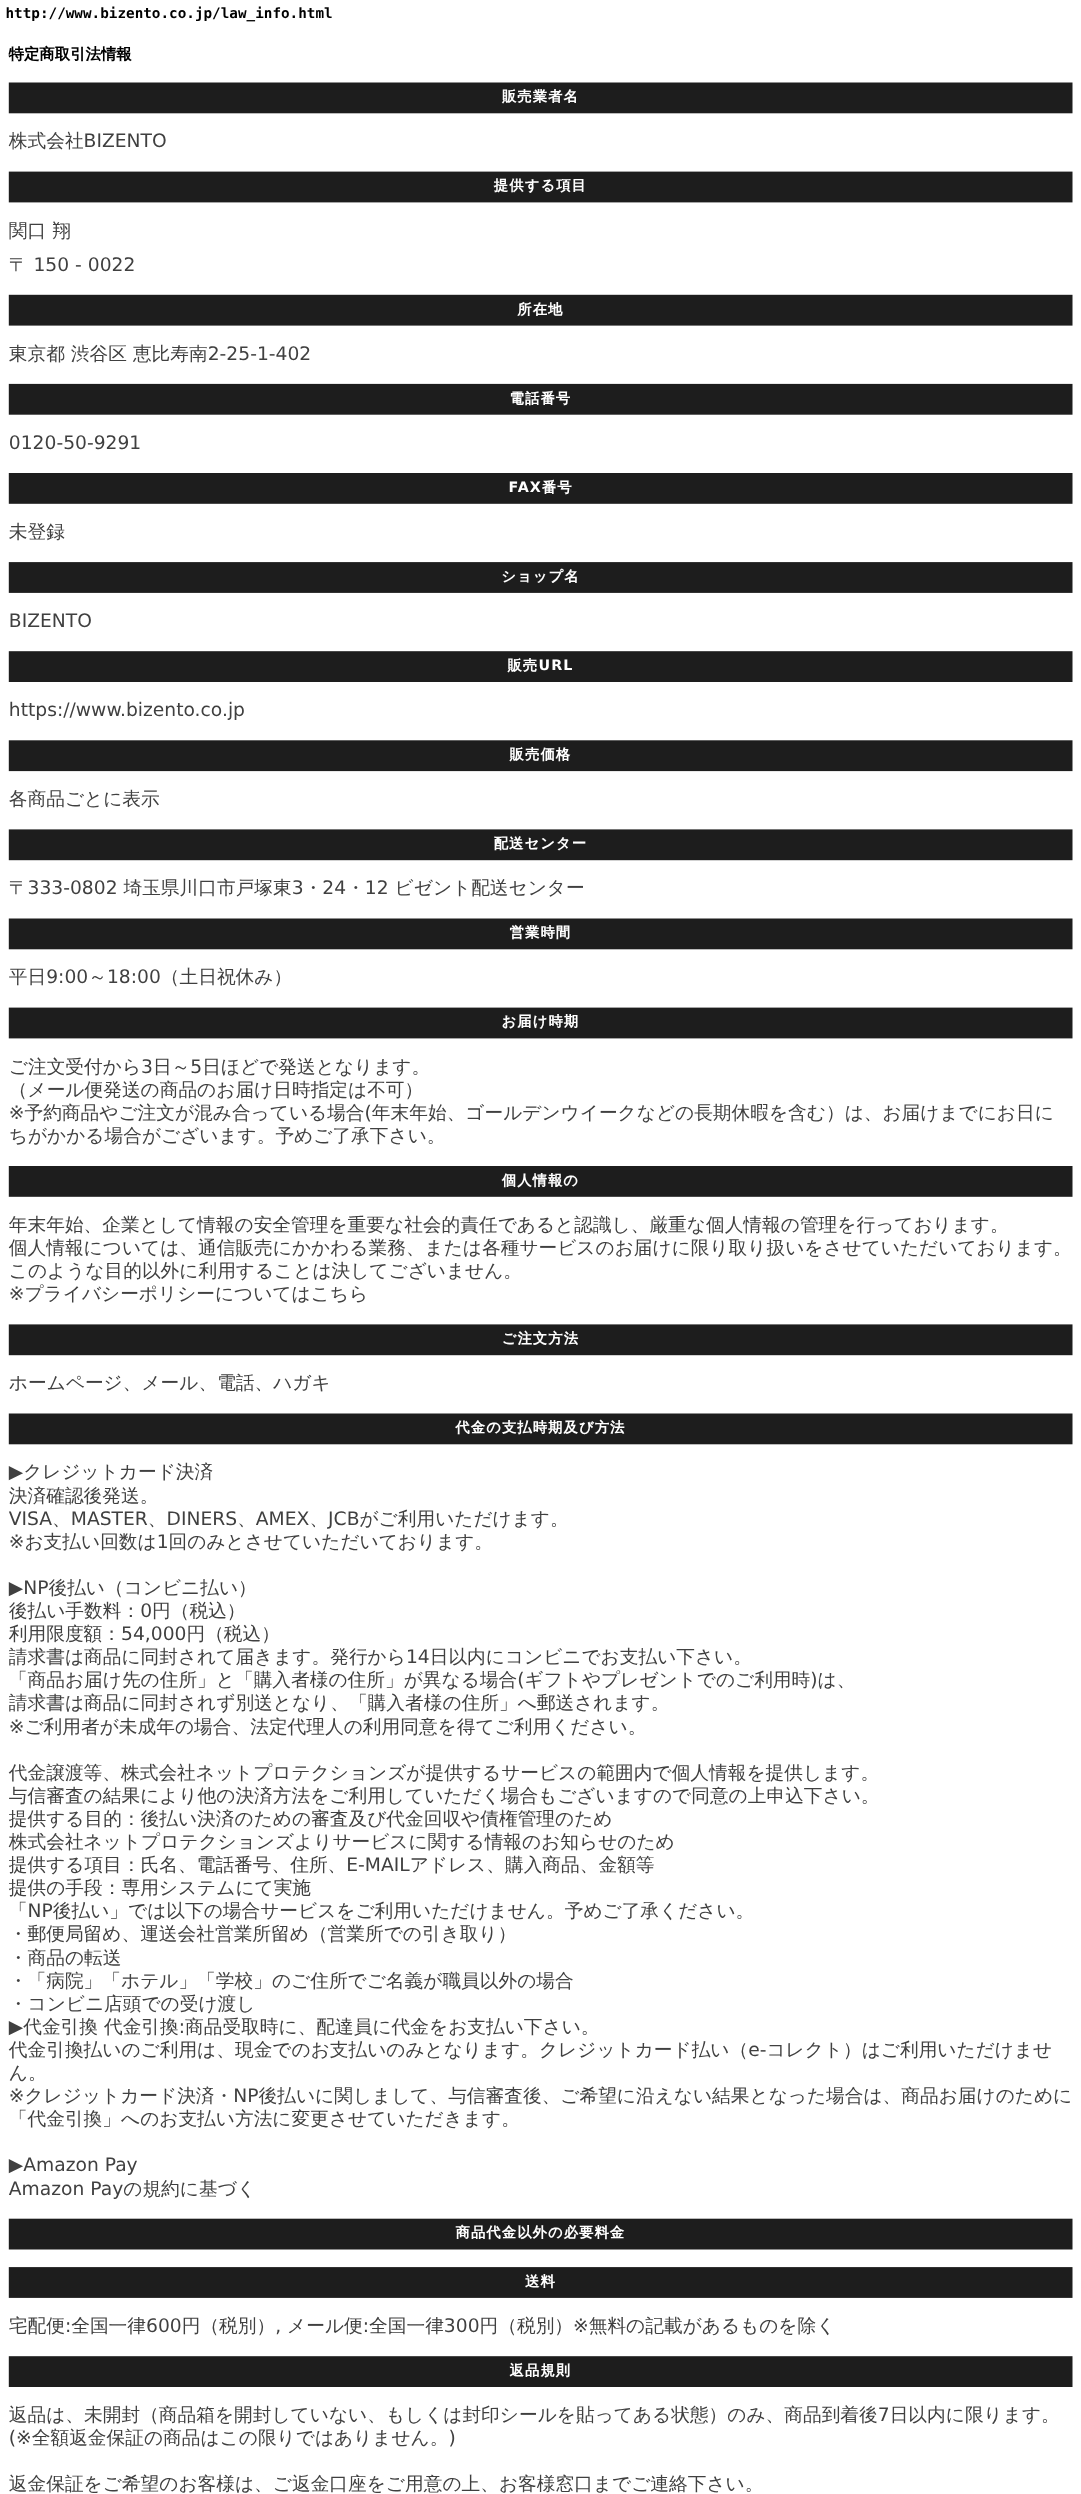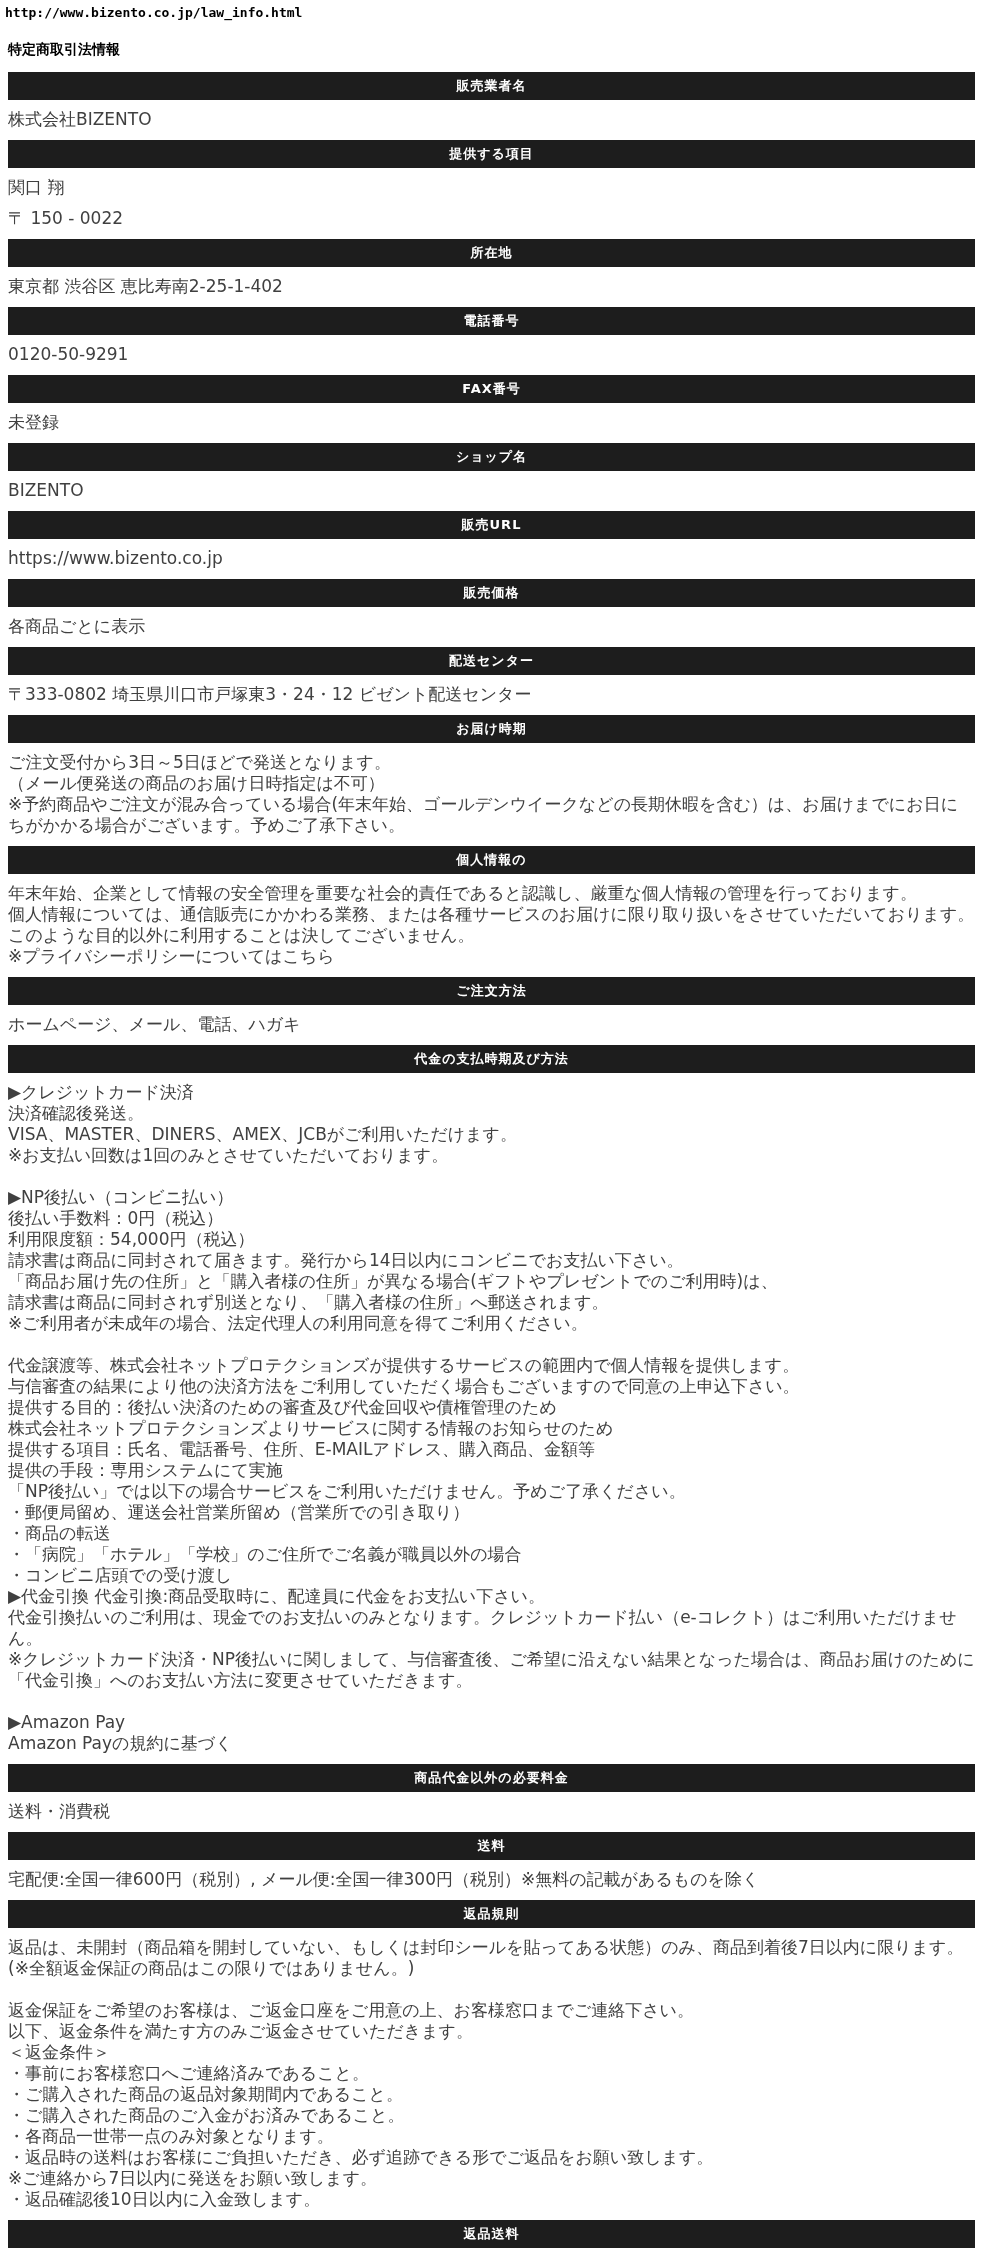--- a/index.html
+++ b/index.html
@@ -25,21 +25,21 @@
     font-weight:bold;
   }
   .page-title{
     margin:21px 0 13px 8px;
     font-size:14px;
     font-weight:bold;
     color:#000;
   }
   .law-section{margin:0;}
   .section-bar{
-    margin:0 8px;
+    margin:16px 8px;
     height:28px;
     line-height:28px;
     background:var(--bar-bg);
     color:var(--bar-text);
     font-size:13px;
     font-weight:bold;
     text-align:center;
     letter-spacing:1px;
   }
   .section-body{
@@ -91,20 +91,24 @@
     </section>
     <section class="law-section">
       <div class="section-bar">販売価格</div>
       <div class="section-body">各商品ごとに表示</div>
     </section>
     <section class="law-section">
       <div class="section-bar">配送センター</div>
       <div class="section-body">〒333-0802 埼玉県川口市戸塚東3・24・12 ビゼント配送センター</div>
     </section>
     <section class="law-section">
+      <div class="section-bar">営業時間</div>
+      <div class="section-body">平日9:00～18:00（土日祝休み）</div>
+    </section>
+    <section class="law-section">
       <div class="section-bar">お届け時期</div>
       <div class="section-body">ご注文受付から3日～5日ほどで発送となります。
 （メール便発送の商品のお届け日時指定は不可）
 ※予約商品やご注文が混み合っている場合(年末年始、ゴールデンウイークなどの長期休暇を含む）は、お届けまでにお日にちがかかる場合がございます。予めご了承下さい。</div>
     </section>
     <section class="law-section">
       <div class="section-bar">個人情報の</div>
       <div class="section-body">年末年始、企業として情報の安全管理を重要な社会的責任であると認識し、厳重な個人情報の管理を行っております。
 個人情報については、通信販売にかかわる業務、または各種サービスのお届けに限り取り扱いをさせていただいております。
 このような目的以外に利用することは決してございません。
@@ -142,21 +146,20 @@
 ・コンビニ店頭での受け渡し
 ▶代金引換 代金引換:商品受取時に、配達員に代金をお支払い下さい。
 代金引換払いのご利用は、現金でのお支払いのみとなります。クレジットカード払い（e-コレクト）はご利用いただけません。
 ※クレジットカード決済・NP後払いに関しまして、与信審査後、ご希望に沿えない結果となった場合は、商品お届けのために「代金引換」へのお支払い方法に変更させていただきます。
 
 ▶Amazon Pay
 Amazon Payの規約に基づく</div>
     </section>
     <section class="law-section">
       <div class="section-bar">商品代金以外の必要料金</div>
-      <div class="section-body">送料・消費税</div>
     </section>
     <section class="law-section">
       <div class="section-bar">送料</div>
       <div class="section-body">宅配便:全国一律600円（税別）, メール便:全国一律300円（税別）※無料の記載があるものを除く</div>
     </section>
     <section class="law-section">
       <div class="section-bar">返品規則</div>
       <div class="section-body">返品は、未開封（商品箱を開封していない、もしくは封印シールを貼ってある状態）のみ、商品到着後7日以内に限ります。(※全額返金保証の商品はこの限りではありません。)
 
 返金保証をご希望のお客様は、ご返金口座をご用意の上、お客様窓口までご連絡下さい。

